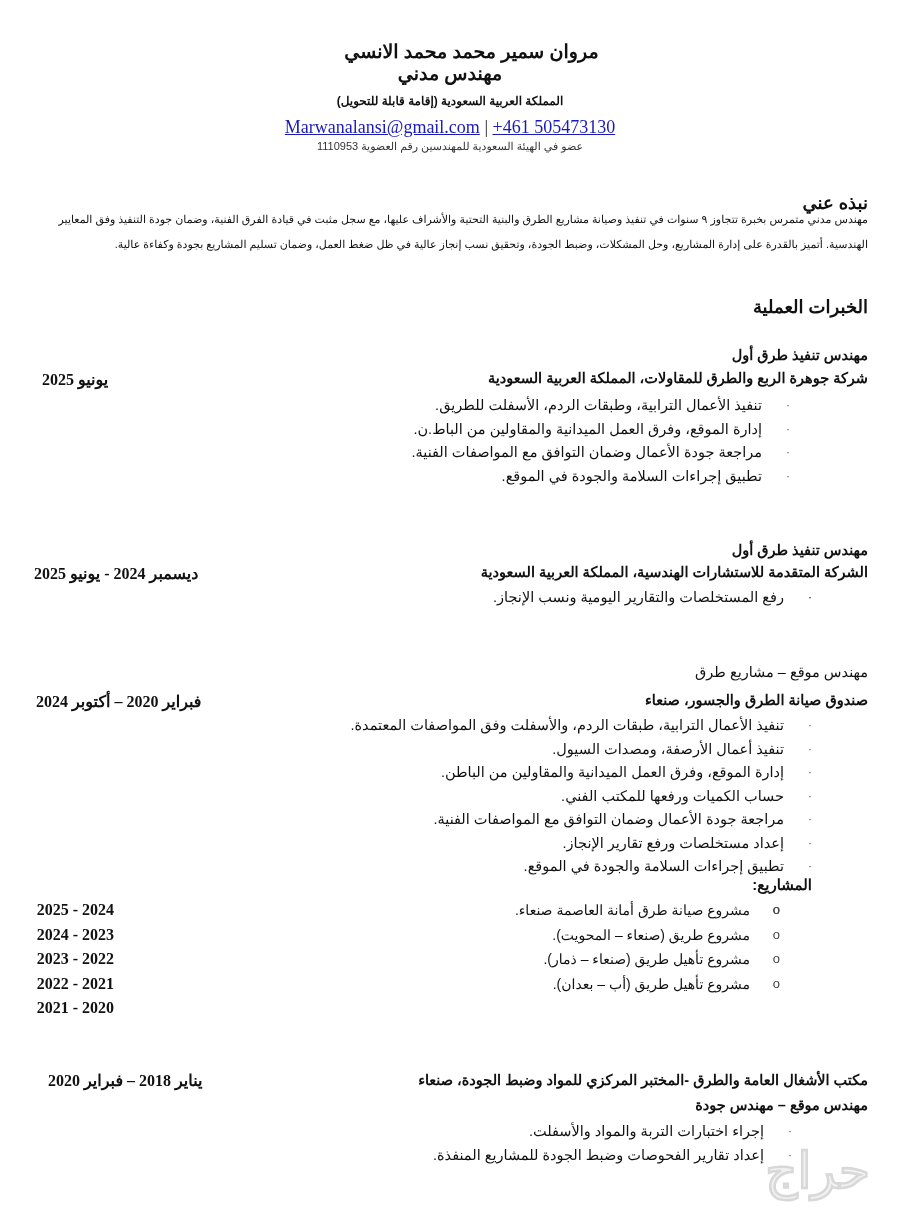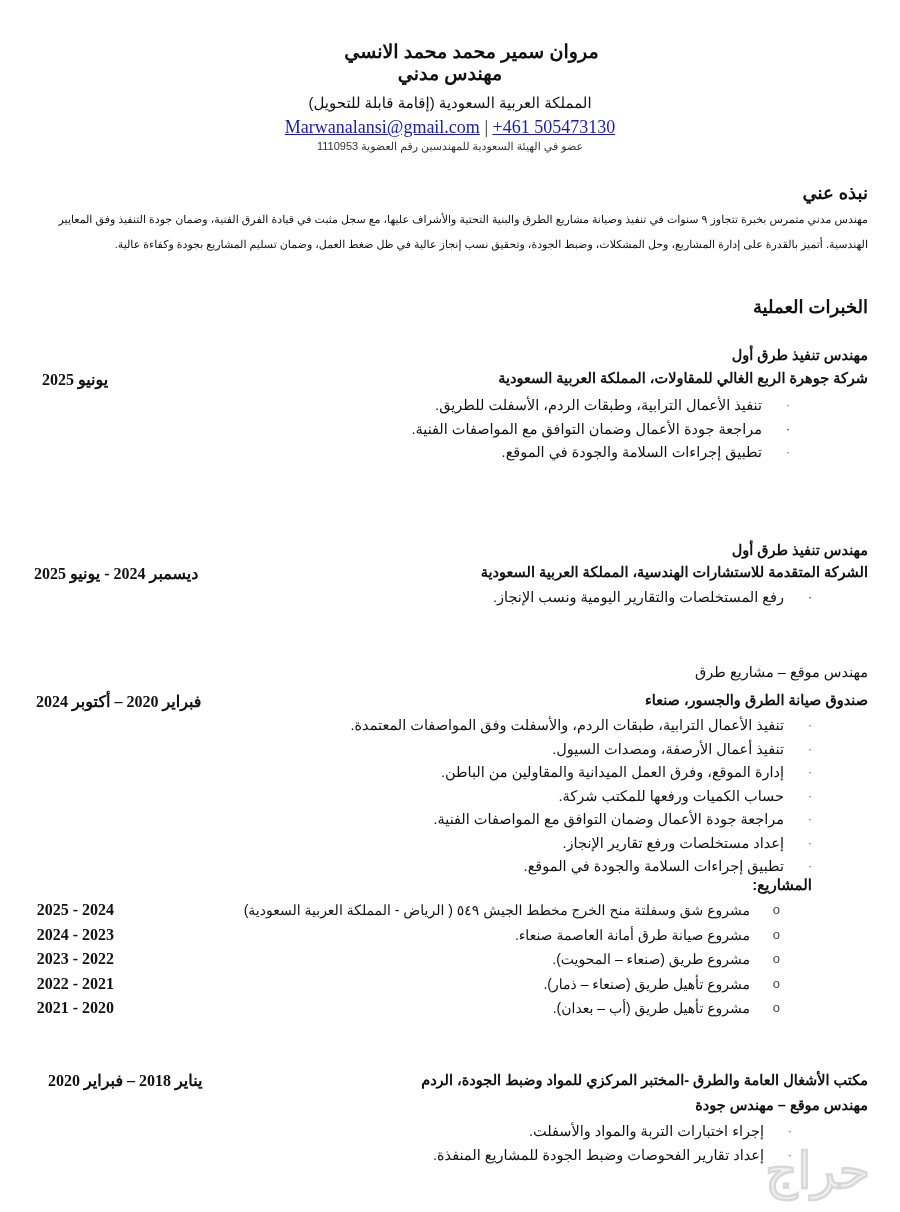--- a/index.html
+++ b/index.html
@@ -5,21 +5,21 @@
     html, body { margin: 0; padding: 0; background: #ffffff; }
     body {
       width: 900px; height: 1212px; position: relative; overflow: hidden;
       font-family: "Liberation Sans", sans-serif; color: #111;
     }
     .abs { position: absolute; }
     .rtl { direction: rtl; text-align: right; }
     .center { text-align: center; left: 0; right: 0; }
     .name { top: 40px; font-size: 19px; font-weight: bold; padding-left: 43px; }
     .title { top: 62px; font-size: 19px; font-weight: bold; }
-    .loc { top: 94px; font-size: 15px; font-weight: normal; }
+    .loc { top: 94px; font-size: 12px; font-weight: bold; }
     .contact { top: 117px; font-family: "Liberation Serif", serif; font-size: 18px; direction: ltr; }
     .contact a { color: #1a1ab8; text-decoration: underline; margin-top: 16px; }
     .contact .sep { color: #222; }
     .member { top: 140px; font-size: 11px; color: #333; direction: rtl; }
     .h-section { font-size: 18px; font-weight: bold; right: 32px; }
     .summary { top: 207px; right: 32px; width: 840px; font-size: 11px; line-height: 25px; }
     .job-title { font-size: 14.5px; font-weight: bold; right: 32px; }
     .company { font-size: 14.5px; font-weight: bold; right: 32px; }
     .date { font-family: "Liberation Serif", serif; font-size: 16px; font-weight: bold; direction: rtl; white-space: nowrap; }
     .bullets { right: 100px; font-size: 14.5px; line-height: 23.5px; margin: 0; padding: 0; list-style: none; }
@@ -38,73 +38,73 @@
 <div class="abs center rtl name" style="text-align:center">مروان سمير محمد محمد الانسي</div>
 <div class="abs center rtl title" style="text-align:center">مهندس مدني</div>
 <div class="abs center rtl loc" style="text-align:center">المملكة العربية السعودية (إقامة قابلة للتحويل)</div>
 <div class="abs center contact" style="text-align:center">
   <a>Marwanalansi@gmail.com</a>
   <span class="sep">|</span>
   <a>+461 505473130</a>
 </div>
 <div class="abs center member" style="text-align:center">عضو في الهيئة السعودية للمهندسين رقم العضوية 1110953</div>
 
-<div class="abs rtl h-section" style="top:182px">نبذه عني</div>
+<div class="abs rtl h-section" style="top:192px">نبذه عني</div>
 <div class="abs rtl summary">مهندس مدني متمرس بخبرة تتجاوز ٩ سنوات في تنفيذ وصيانة مشاريع الطرق والبنية التحتية والأشراف عليها، مع سجل مثبت في قيادة الفرق الفنية، وضمان جودة التنفيذ وفق المعايير الهندسية. أتميز بالقدرة على إدارة المشاريع، وحل المشكلات، وضبط الجودة، وتحقيق نسب إنجاز عالية في ظل ضغط العمل، وضمان تسليم المشاريع بجودة وكفاءة عالية.</div>
 
 <div class="abs rtl h-section" style="top:296px">الخبرات العملية</div>
 
 <div class="abs rtl job-title" style="top:347px">مهندس تنفيذ طرق أول</div>
-<div class="abs rtl company" style="top:370px">شركة جوهرة الربع الغالي للمقاولات، المملكة العربية السعودية</div>
+<div class="abs rtl company" style="top:370px">شركة جوهرة الربع والطرق للمقاولات، المملكة العربية السعودية</div>
 <div class="abs date" style="top:370px; left:42px">يونيو 2025</div>
 <ul class="abs rtl bullets" style="top:394px; right:110px">
   <li><span class="dot">·</span><span>تنفيذ الأعمال الترابية، وطبقات الردم، الأسفلت للطريق.</span></li>
-  <li><span class="dot">·</span></li>
+  <li><span class="dot">·</span><span>إدارة الموقع، وفرق العمل الميدانية والمقاولين من الباط.ن.</span></li>
   <li><span class="dot">·</span><span>مراجعة جودة الأعمال وضمان التوافق مع المواصفات الفنية.</span></li>
   <li><span class="dot">·</span><span>تطبيق إجراءات السلامة والجودة في الموقع.</span></li>
 </ul>
 
 <div class="abs rtl job-title" style="top:542px">مهندس تنفيذ طرق أول</div>
 <div class="abs rtl company" style="top:564px">الشركة المتقدمة للاستشارات الهندسية، المملكة العربية السعودية</div>
 <div class="abs date" style="top:564px; left:34px">ديسمبر 2024 - يونيو 2025</div>
 <ul class="abs rtl bullets" style="top:586px; right:88px">
   <li><span class="dot">·</span></li>
   <li><span class="dot">·</span><span>رفع المستخلصات والتقارير اليومية ونسب الإنجاز.</span></li>
 </ul>
 
 <div class="abs rtl job-title" style="top:664px; font-weight:normal">مهندس موقع – مشاريع طرق</div>
 <div class="abs rtl company" style="top:692px">صندوق صيانة الطرق والجسور، صنعاء</div>
 <div class="abs date" style="top:692px; left:36px">فبراير 2020 –  أكتوبر 2024</div>
 <ul class="abs rtl bullets" style="top:714px; right:88px">
   <li><span class="dot">·</span><span>تنفيذ الأعمال الترابية، طبقات الردم، والأسفلت وفق المواصفات المعتمدة.</span></li>
   <li><span class="dot">·</span><span>تنفيذ أعمال الأرصفة، ومصدات السيول.</span></li>
   <li><span class="dot">·</span><span>إدارة الموقع، وفرق العمل الميدانية والمقاولين من الباطن.</span></li>
-  <li><span class="dot">·</span><span>حساب الكميات ورفعها للمكتب شركة.</span></li>
+  <li><span class="dot">·</span><span>حساب الكميات ورفعها للمكتب الفني.</span></li>
   <li><span class="dot">·</span><span>مراجعة جودة الأعمال وضمان التوافق مع المواصفات الفنية.</span></li>
   <li><span class="dot">·</span><span>إعداد مستخلصات ورفع تقارير الإنجاز.</span></li>
   <li><span class="dot">·</span><span>تطبيق إجراءات السلامة والجودة في الموقع.</span></li>
 </ul>
 
 <div class="abs rtl proj-head">المشاريع:</div>
 <ul class="abs rtl projects">
-  <li><span class="circ">o</span><span>مشروع شق وسفلتة منح الخرج مخطط الجيش ٥٤٩ ( الرياض - المملكة العربية السعودية)</span></li>
+  <li><span class="circ">o</span></li>
   <li><span class="circ">o</span><span>مشروع صيانة طرق أمانة العاصمة صنعاء.</span></li>
   <li><span class="circ">o</span><span>مشروع طريق (صنعاء – المحويت).</span></li>
   <li><span class="circ">o</span><span>مشروع تأهيل طريق (صنعاء – ذمار).</span></li>
   <li><span class="circ">o</span><span>مشروع تأهيل طريق (أب – بعدان).</span></li>
 </ul>
 <div class="abs proj-dates">
   <div>2025 - 2024</div>
   <div>2024 - 2023</div>
   <div>2023 - 2022</div>
   <div>2022 - 2021</div>
   <div>2021 - 2020</div>
 </div>
 
-<div class="abs rtl company" style="top:1072px">مكتب الأشغال العامة والطرق -المختبر المركزي للمواد وضبط الجودة، الردم</div>
+<div class="abs rtl company" style="top:1072px">مكتب الأشغال العامة والطرق -المختبر المركزي للمواد وضبط الجودة، صنعاء</div>
 <div class="abs date" style="top:1071px; left:48px">يناير 2018 – فبراير 2020</div>
 <div class="abs rtl job-title" style="top:1097px">مهندس موقع – مهندس جودة</div>
 <ul class="abs rtl bullets" style="top:1120px; right:108px">
   <li><span class="dot">·</span><span>إجراء اختبارات التربة والمواد والأسفلت.</span></li>
   <li><span class="dot">·</span><span>إعداد تقارير الفحوصات وضبط الجودة للمشاريع المنفذة.</span></li>
 </ul>
 
 <div class="abs watermark">حراج</div>
 
 </body></html>

